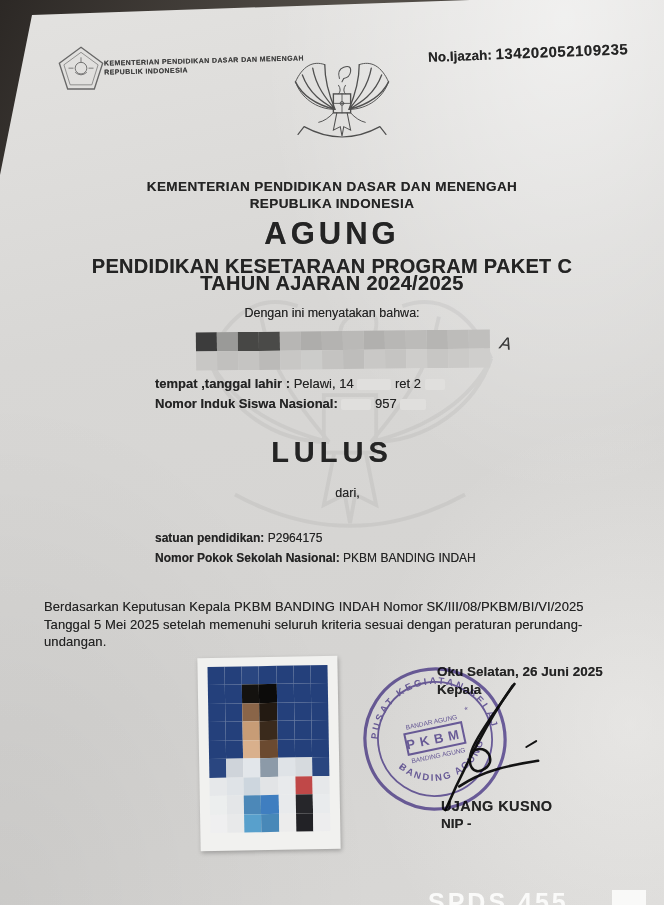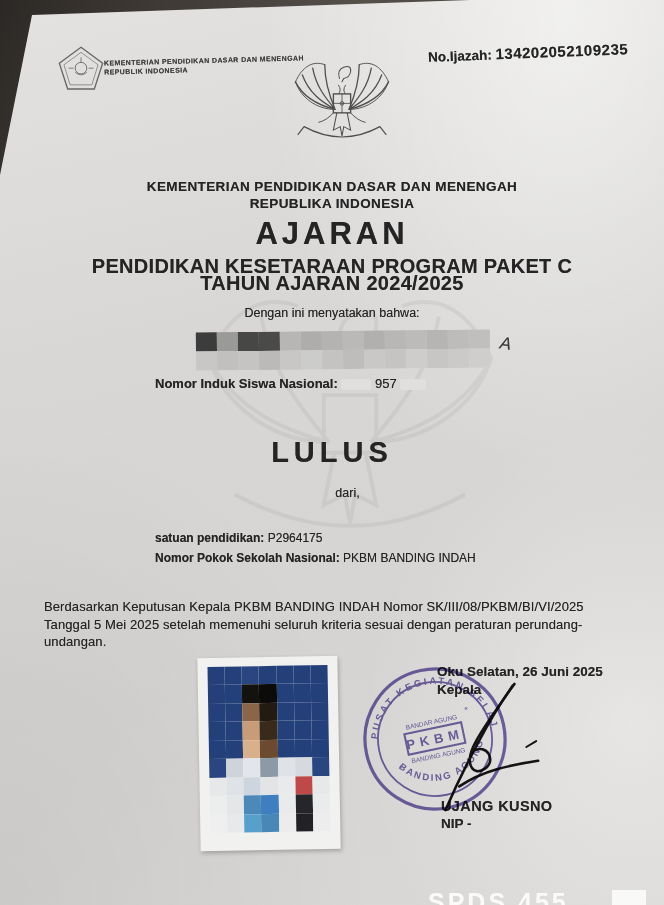--- a/index.html
+++ b/index.html
@@ -122,21 +122,21 @@
     <rect x="50" y="44" width="20" height="22"></rect>
     <path d="M54,66 L50,86 L58,82 L60,93 L62,82 L70,86 L66,66"></path>
     <path d="M16,82 Q60,106 104,82"></path>
   </g>
 </svg>
 
 <div class="abs ctr head1 b doc-txt">
   <div>KEMENTERIAN PENDIDIKAN DASAR DAN MENENGAH</div>
   <div>REPUBLIKA INDONESIA</div>
 </div>
-<div class="abs ctr title b doc-txt">AJARAN</div>
+<div class="abs ctr title b doc-txt">AGUNG</div>
 <div class="abs ctr head2 b doc-txt">
   <div>PENDIDIKAN KESETARAAN PROGRAM PAKET C</div>
   <div>TAHUN AJARAN 2024/2025</div>
 </div>
 
 <div class="abs ctr declare doc-txt">Dengan ini menyatakan bahwa:</div>
 
 <div class="abs name-mosaic">
     <div style="background: rgb(60, 60, 60);"></div>
     <div style="background: rgb(154, 154, 152);"></div>
@@ -164,20 +164,27 @@
     <div style="background: rgb(197, 196, 194);"></div>
     <div style="background: rgb(206, 205, 203);"></div>
     <div style="background: rgb(199, 198, 196);"></div>
     <div style="background: rgb(203, 202, 200);"></div>
     <div style="background: rgb(207, 206, 204);"></div>
   </div>
 <div class="abs name-trail doc-txt">A</div>
 
 <div class="abs bio doc-txt">
   <div>
+    <span class="lab">tempat ,tanggal lahir :</span>
+    <span>Pelawi, 14</span>
+    <span class="smudge" style="width:34px"></span>
+    <span>ret 2</span>
+    <span class="smudge" style="width:20px"></span>
+  </div>
+  <div>
     <span class="lab">Nomor Induk Siswa Nasional:</span>
     <span class="smudge" style="width:30px"></span>
     <span>957</span>
     <span class="smudge" style="width:26px"></span>
   </div>
 </div>
 
 <div class="abs ctr lulus b doc-txt">LULUS</div>
 <div class="abs ctr dari doc-txt">dari,</div>
 

